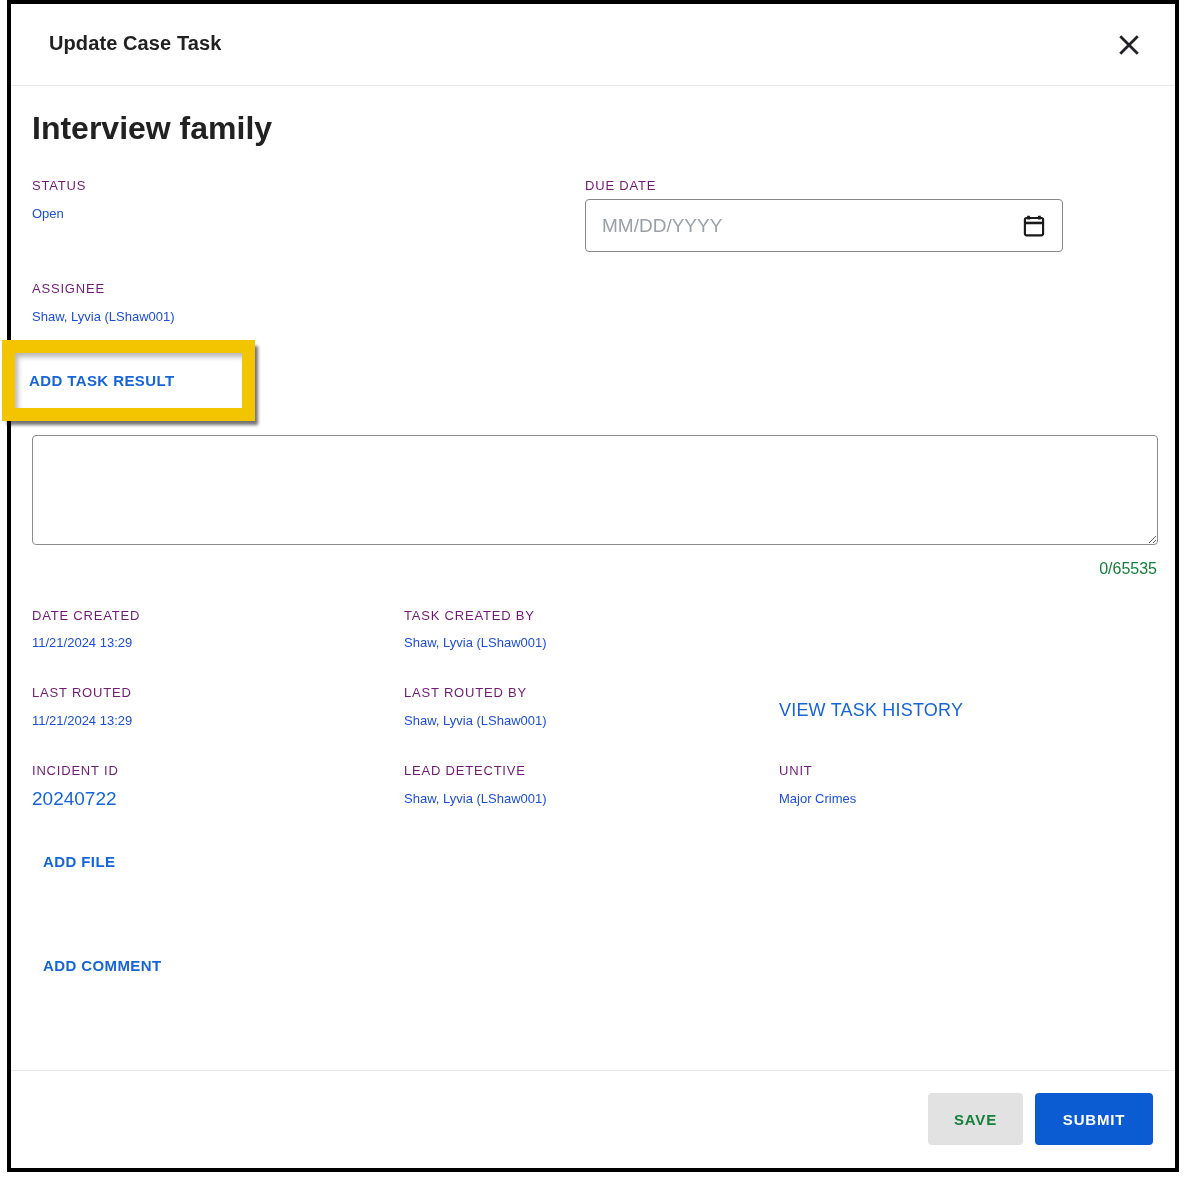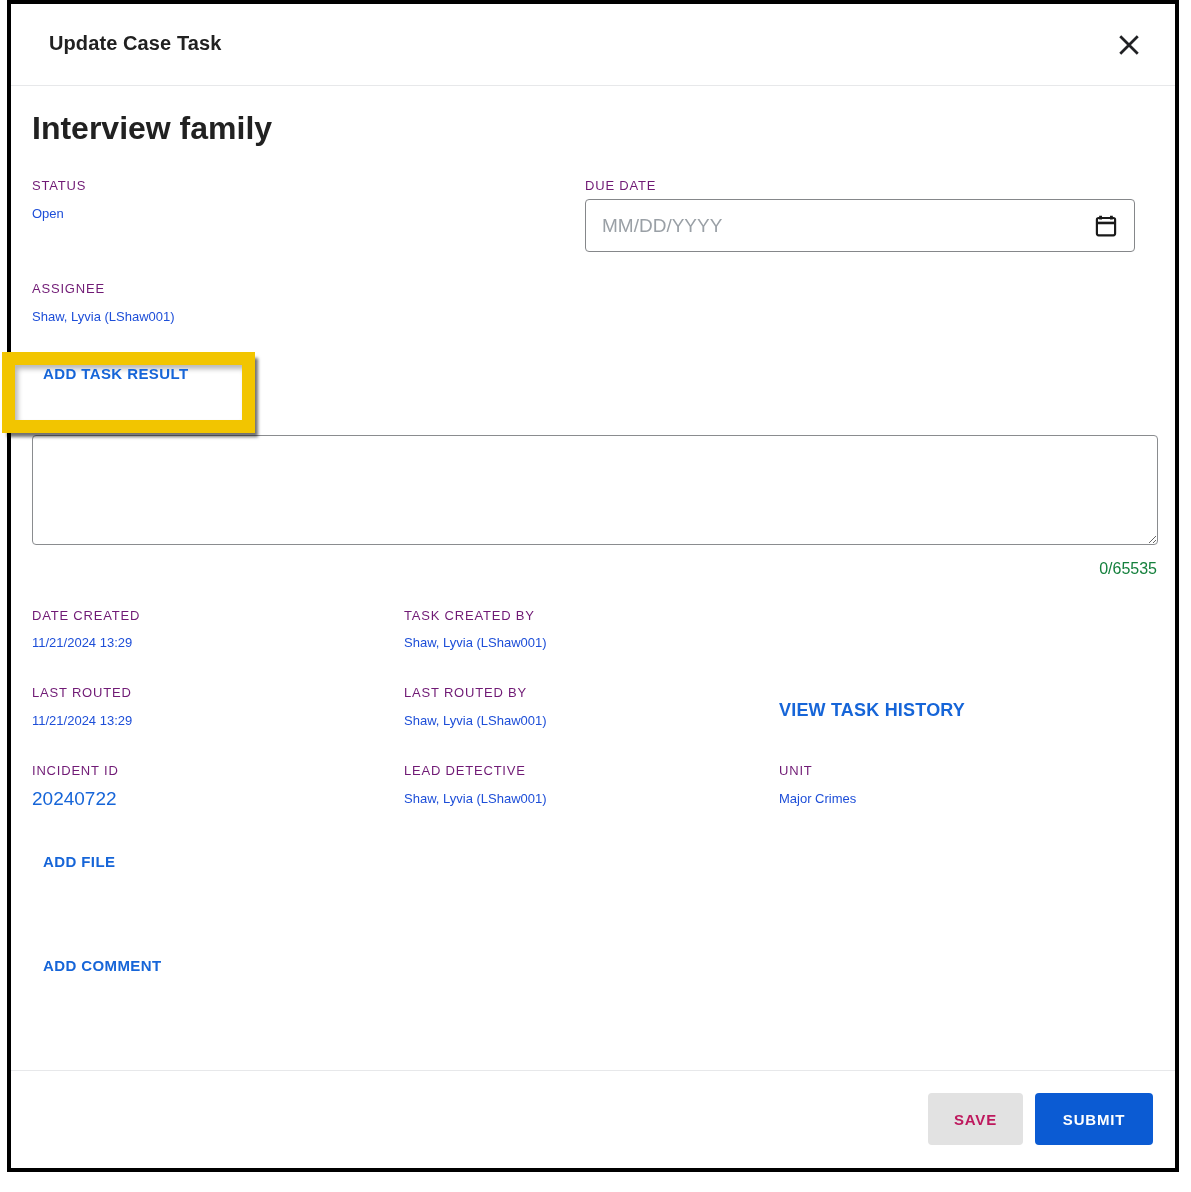--- a/index.html
+++ b/index.html
@@ -57,21 +57,21 @@
   .value {
     font-size: 13px; font-weight: 400; color: #1d4ed8;
     line-height: 25px; white-space: nowrap;
   }
 
   .status-label   { left: 21px;  top: 174px; }
   .status-value   { left: 21px;  top: 197px; }
   .due-label      { left: 574px; top: 174px; }
 
   .date-box {
-    left: 574px; top: 195px; width: 550px; height: 53px;
+    left: 574px; top: 195px; width: 478px; height: 53px;
     border: 1px solid #85878A; border-radius: 4px;
     box-sizing: border-box;
     display: flex; align-items: center;
     background: #fff;
   }
   .date-box input {
     flex: 1; border: none; outline: none;
     font-family: inherit; font-size: 19px; color: #202124;
     padding: 0 0 0 16px; background: transparent;
   }
@@ -81,27 +81,27 @@
     display: flex; align-items: center; justify-content: center;
     cursor: pointer; margin-right: 6px; padding: 0;
   }
 
   .assignee-label { left: 21px; top: 277px; }
   .assignee-value { left: 21px; top: 300px; }
 
   .notes-label { left: 21px; top: 405px; z-index: 1; }
 
   .highlight-box {
-    left: -9px; top: 348px;
+    left: -9px; top: 336px;
     width: 253px; height: 81px;
     border: 13px solid var(--highlight);
     background: #ffffff;
     box-sizing: border-box;
-    display: flex; align-items: flex-start;
-    padding-left: 28px;
+    display: flex; align-items: center;
+    padding-left: 14px;
     z-index: 5;
     box-shadow: 4px 5px 3px -1px rgba(0,0,0,0.55),
                 inset 3px 4px 5px rgba(0,0,0,0.28);
   }
 
   .link { color: var(--link); text-decoration: none; cursor: pointer; white-space: nowrap; }
   .action-link { font-size: 15px; font-weight: 700; letter-spacing: .4px; }
 
   .notes-area {
     left: 21px; top: 431px;
@@ -117,36 +117,36 @@
     font-size: 16px; color: #15803d;
   }
 
   .col1 { left: 21px; }
   .col2 { left: 393px; }
   .col3 { left: 768px; }
   .r1-label { top: 604px; }  .r1-value { top: 626px; }
   .r2-label { top: 681px; }  .r2-value { top: 704px; }
   .r3-label { top: 759px; }  .r3-value { top: 782px; }
 
-  .history-link { left: 768px; top: 696px; font-size: 18px; font-weight: 700; letter-spacing: .2px; }
+  .history-link { left: 768px; top: 696px; font-size: 18px; font-weight: 400; letter-spacing: .2px; }
   .incident-link { font-size: 19px; line-height: 25px; }
 
   .add-file-link    { left: 32px; top: 849px; }
   .add-comment-link { left: 32px; top: 953px; text-align: center; }
 
   .footer-divider { left: 0; top: 1066px; width: 100%; height: 1px; background: #E7E8EA; }
 
   .btn {
     position: absolute;
     top: 1089px; height: 52px;
     border: none; border-radius: 4px;
     font-family: inherit; font-size: 15px; font-weight: 700;
     letter-spacing: .8px; cursor: pointer;
   }
-  .save-btn   { left: 917px;  width: 95px;  background: #E2E2E2; color: #be185d; }
+  .save-btn   { left: 917px;  width: 95px;  background: #E2E2E2; color: #15803d; }
   .submit-btn { left: 1024px; width: 118px; background: var(--submit-bg); color: #ffffff; }
 </style>
 </head>
 <body>
 
 <div class="modal">
 
   <div class="abs dialog-title">Update Case Task</div>
   <button class="abs close-btn">
     <svg width="30" height="30" viewBox="0 0 24 24">

